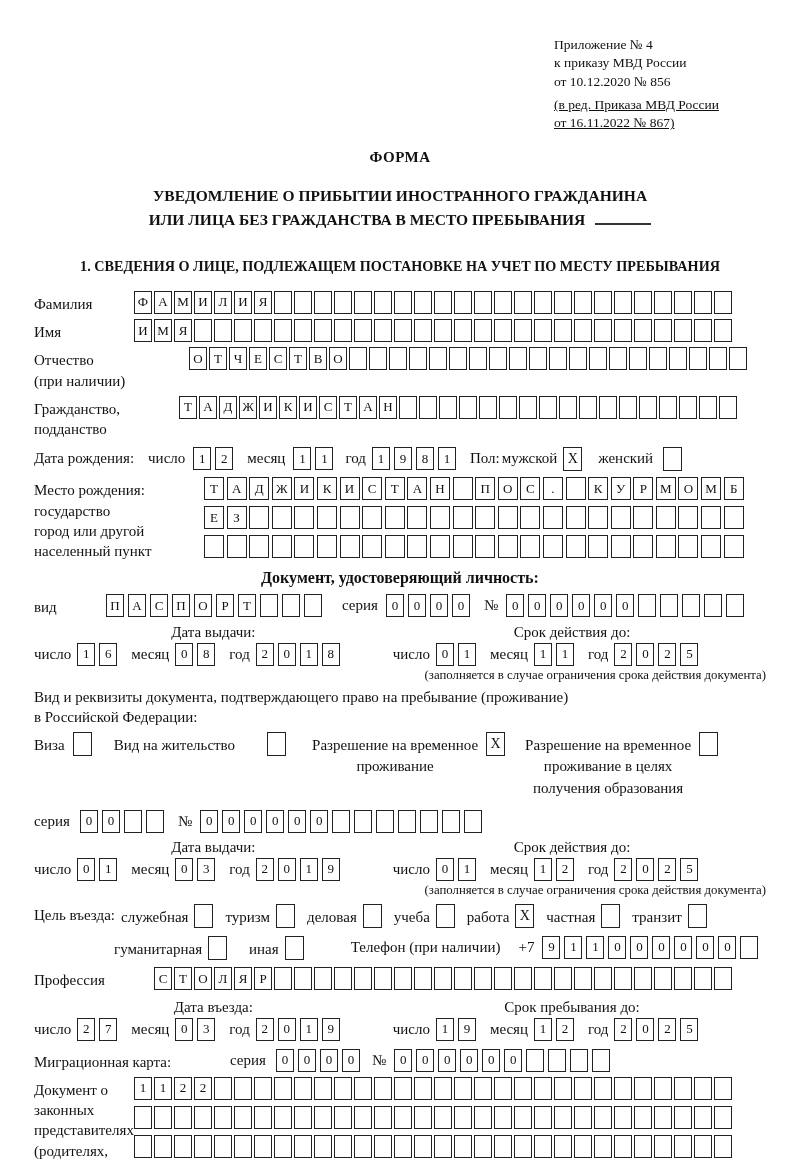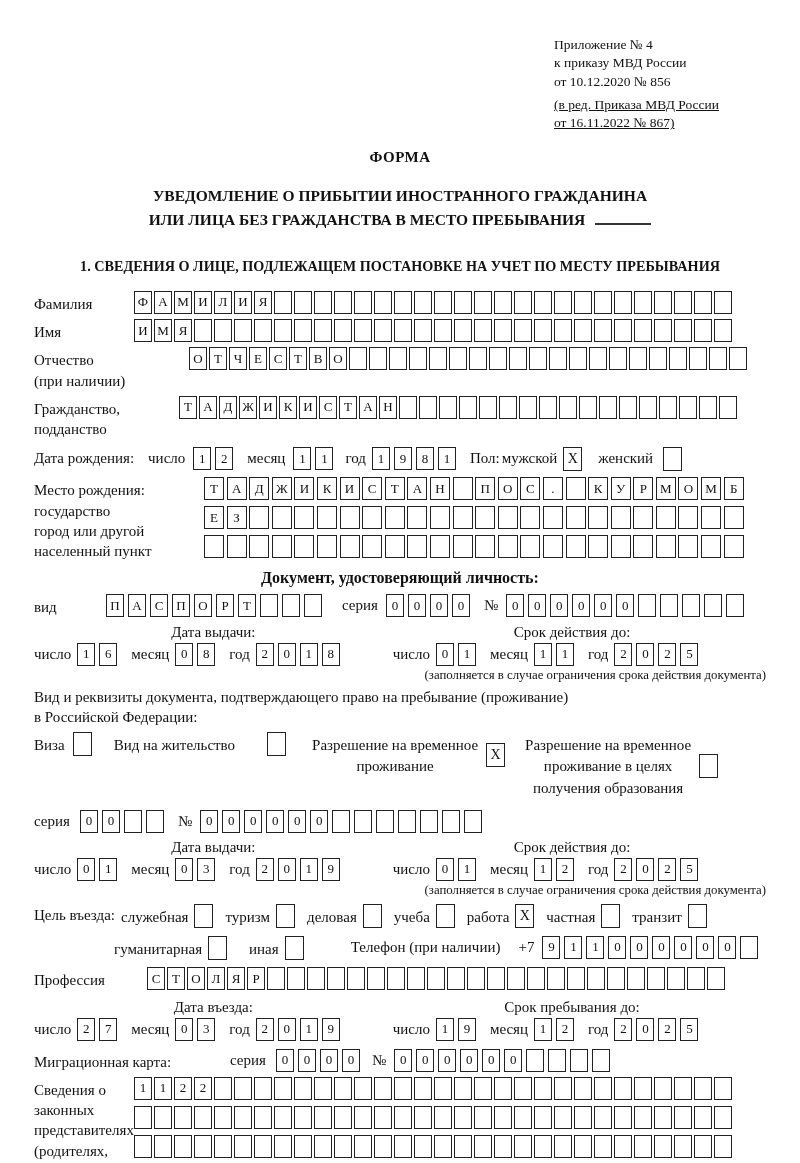--- a/index.html
+++ b/index.html
@@ -34,21 +34,21 @@
   .doc-heading{text-align:center;font-weight:bold;font-size:16px;margin:4px 0 7px 0;}
   .daterow{display:flex;margin-bottom:2px;}
   .dg{width:49%;}
   .dg-title{text-align:center;margin-bottom:2px;}
   .dg-line{display:flex;align-items:flex-start;}
   .dg-line .inline-label{margin-right:6px;}
   .dg-line .cellwrap{margin-right:10px;}
   .note-right{text-align:right;font-size:12.8px;margin:1px 0 6px 0;font-family:Liberation Serif, serif;}
   .plain{margin:3px 0;}
   .optrow{display:flex;align-items:flex-start;margin:6px 0 10px 0;}
-  .opt{display:flex;align-items:center;}
+  .opt{display:flex;align-items:flex-start;}
   .opt .olabel{padding-top:3px;margin-right:8px;line-height:1.45;}
   .opt .olabel.center{text-align:center;}
   .purpose-row{display:flex;align-items:flex-start;flex-wrap:nowrap;margin-bottom:7px;}
   .purpose-row .opt .olabel{margin-right:6px;}
   .purpose-row .opt{margin-right:12px;}
   .nowrap{white-space:nowrap;}
 </style>
 </head>
 <body>
 
@@ -574,21 +574,21 @@
         <span class="cell">0</span>
         <span class="cell">0</span>
         <span class="cell">0</span>
         <span class="cell">0</span>
         <span class="cell">0</span>
         <span class="cell">0</span>
         <span class="cell"></span>
       </span>
   </div>
 
-  <div class="frow" style="margin-top:4px;">
+  <div class="frow" style="margin-top:4px;gap:7px;">
     <div class="flabel" style="width:113px">Профессия</div>
     <div class="cellwrap">
         <span class="cell">С</span>
         <span class="cell">Т</span>
         <span class="cell">О</span>
         <span class="cell">Л</span>
         <span class="cell">Я</span>
         <span class="cell">Р</span>
         <span class="cell"></span>
         <span class="cell"></span>
@@ -682,21 +682,21 @@
         <span class="cell">0</span>
         <span class="cell"></span>
         <span class="cell"></span>
         <span class="cell"></span>
         <span class="cell"></span>
       </span>
   </div>
 
   <div class="frow" style="margin-top:4px;">
     <div class="flabel" style="width:100px">
-      <div>Сведения о</div>
+      <div>Документ о</div>
       <div>законных</div>
       <div>представителях</div>
       <div>(родителях,</div>
       <div>усыновителях,</div>
 
     </div>
     <div class="cellrows">
       <div class="cellwrap">
           <span class="cell">1</span>
           <span class="cell">1</span>

